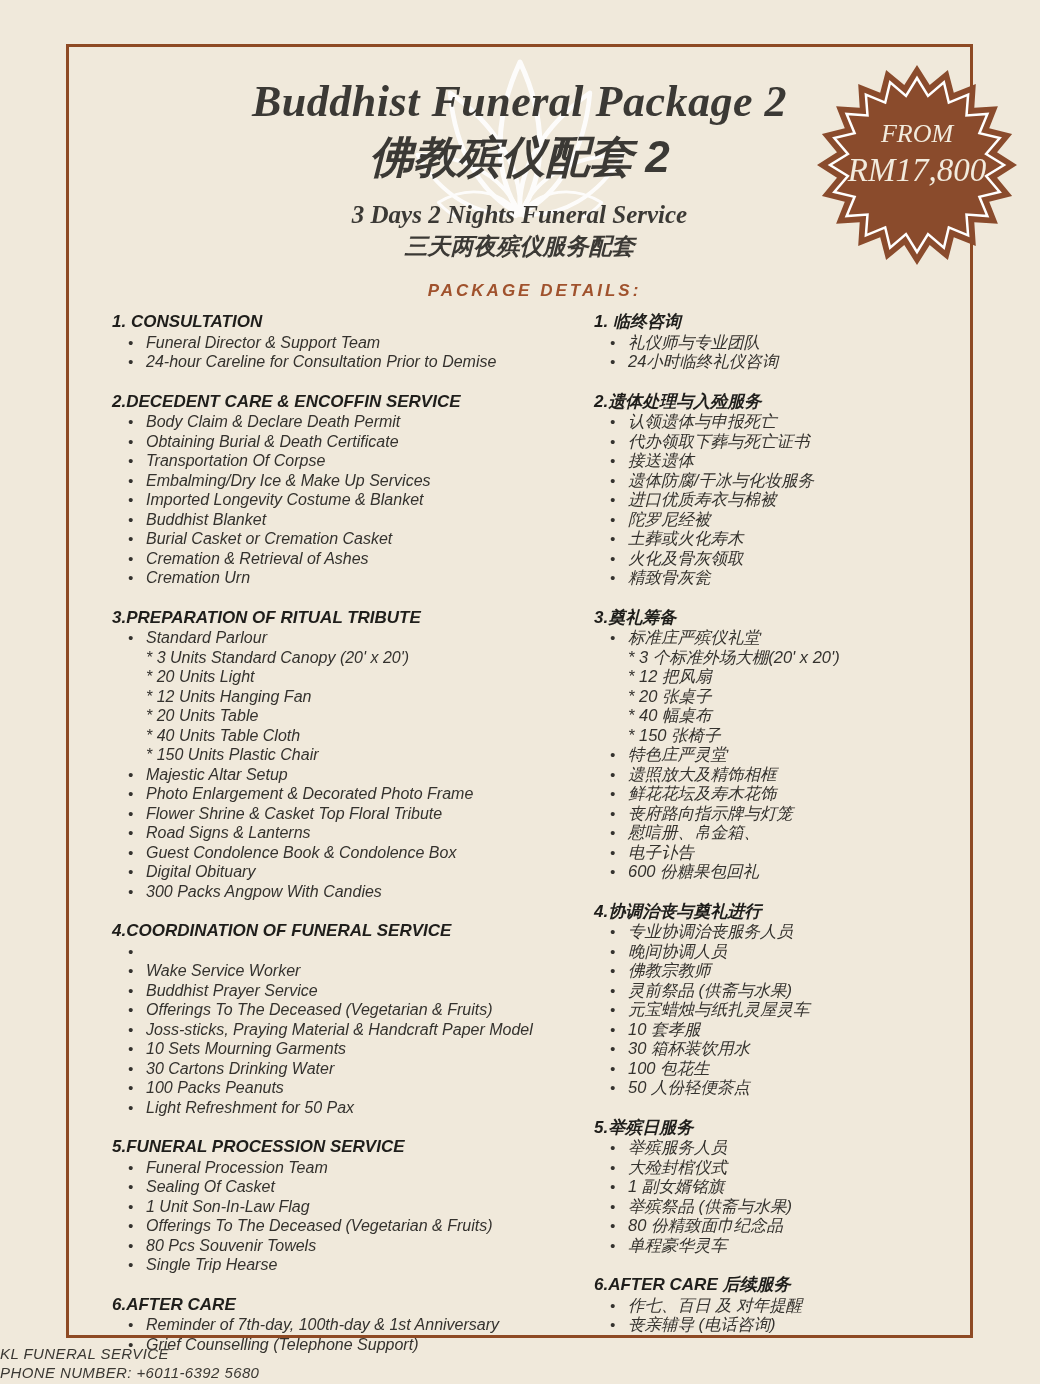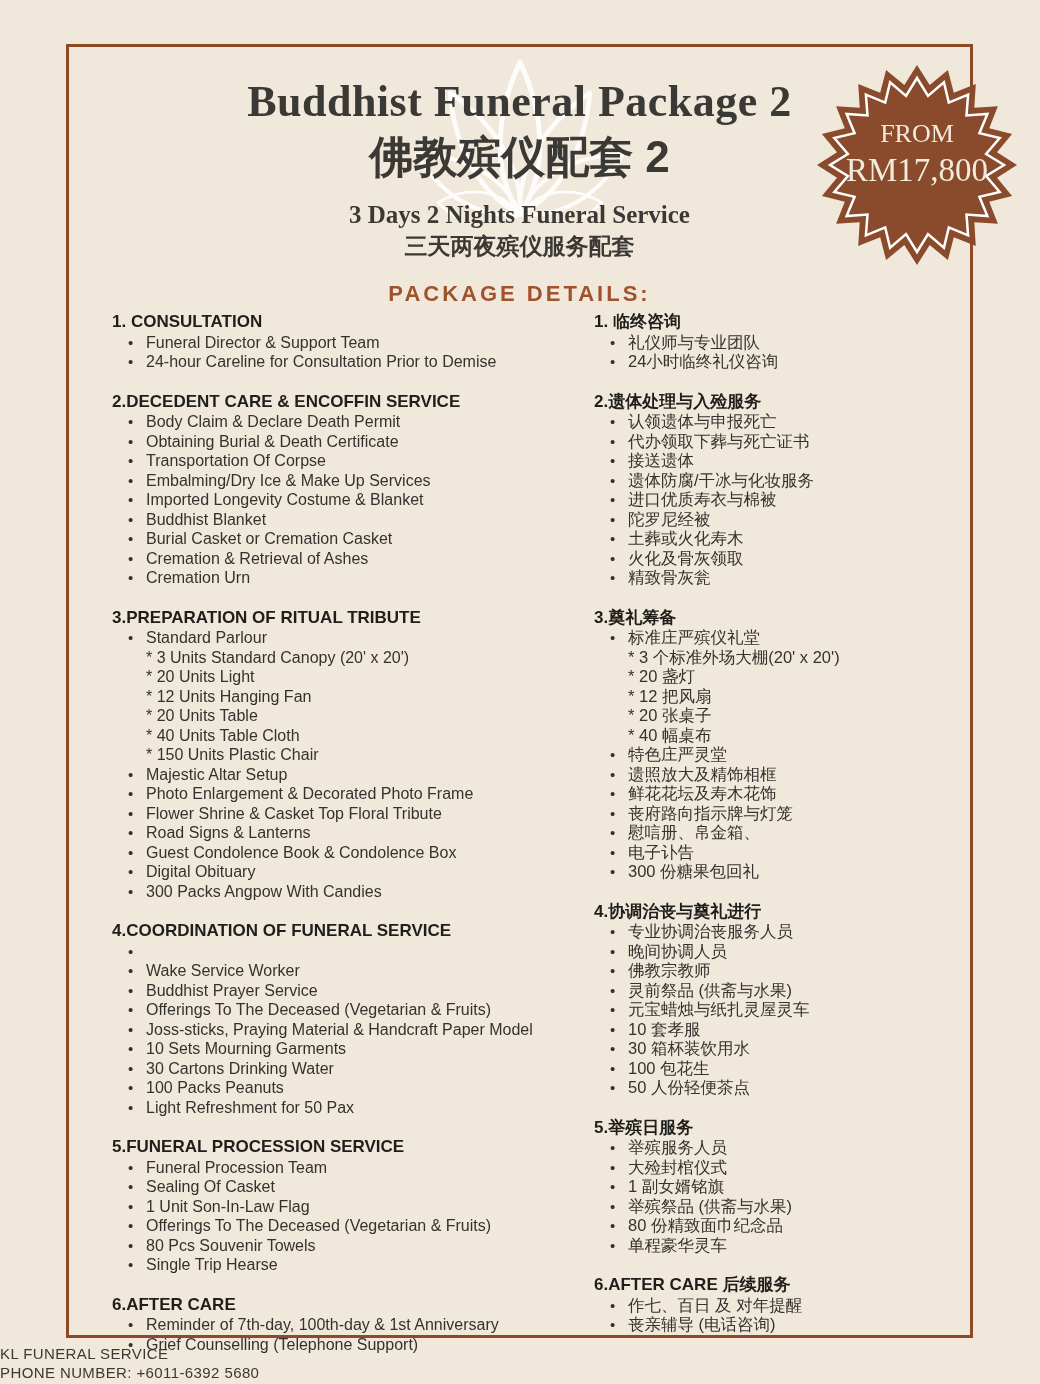--- a/index.html
+++ b/index.html
@@ -11,21 +11,21 @@
   .frame{
     position:absolute;left:66px;top:44px;width:907px;height:1294px;
     box-sizing:border-box;border:3px solid #8e4a24;z-index:1;
   }
   .lotus{position:absolute;left:396px;top:56px;z-index:0;opacity:.9;}
   .hdr{position:absolute;left:66px;width:907px;text-align:center;z-index:2;}
   .title-en{top:76px;font-family:"Liberation Serif","DejaVu Serif",serif;font-weight:700;font-size:44px;color:#3b3935;letter-spacing:.5px;}
   .title-zh{top:128px;font-weight:700;font-size:44px;color:#3b3935;}
   .sub-en{top:201px;font-family:"Liberation Serif","DejaVu Serif",serif;font-weight:700;font-size:25px;color:#3b3935;}
   .sub-zh{top:231px;font-weight:700;font-size:23px;color:#3b3935;}
-  .details{top:281px;font-weight:700;font-size:22px;letter-spacing:3px;color:#a0522d;}
+  .details{top:281px;font-weight:700;font-size:17px;letter-spacing:3px;color:#a0522d;padding-left:15px;}
   .badge{position:absolute;left:816px;top:64px;width:202px;height:202px;z-index:3;}
   .badge svg{position:absolute;left:0;top:0;}
   .badge-text{position:absolute;left:0;right:0;text-align:center;color:#f2ebdd;
     font-family:"Liberation Serif","DejaVu Serif",serif;}
   .badge-from{top:55px;font-size:26px;}
   .badge-price{top:88px;font-size:33px;}
   .col{position:absolute;top:312px;z-index:2;}
   .col-en{left:112px;width:485px;}
   .col-zh{left:594px;width:372px;}
   .section{margin-bottom:20px;}
@@ -33,21 +33,21 @@
   .item{display:flex;font-size:16px;line-height:19.5px;color:#34322e;white-space:nowrap;}
   .col-zh .item{font-size:16.5px;}
   .dot{flex:none;width:18px;margin-left:16px;font-size:15px;}
   .item.star .itxt{padding-left:34px;}
   .footer{position:absolute;left:0;top:1344px;width:1040px;z-index:2;
     font-size:15px;line-height:19px;letter-spacing:.4px;color:#3a3833;}
 </style>
 </head>
 <body>
 
-<div class="page" style="background: rgb(240, 233, 219);">
+<div class="page" style="background: rgb(240, 233, 219); font-style: italic;">
 
   <div class="frame" style="border-color: rgb(142, 74, 36);"></div>
 
   <svg class="lotus" width="248" height="162" viewBox="0 0 248 162">
     <g transform="translate(124,158)" fill="none" stroke="#ffffff" stroke-width="5" stroke-linejoin="round" stroke-linecap="round">
       <path d="M0,-152 C-26,-96 -27,-40 0,0 C27,-40 26,-96 0,-152 Z"></path>
       <path transform="rotate(-30) scale(0.92)" d="M0,-152 C-26,-96 -27,-40 0,0 C27,-40 26,-96 0,-152 Z"></path>
       <path transform="rotate(30) scale(0.92)" d="M0,-152 C-26,-96 -27,-40 0,0 C27,-40 26,-96 0,-152 Z"></path>
       <path transform="rotate(-60) scale(0.78)" d="M0,-152 C-30,-100 -32,-42 0,0 C32,-42 30,-100 0,-152 Z"></path>
       <path transform="rotate(60) scale(0.78)" d="M0,-152 C-30,-100 -32,-42 0,0 C32,-42 30,-100 0,-152 Z"></path>
@@ -307,31 +307,31 @@
         <div class="section">
           <div class="sec-title">3.奠礼筹备</div>
           <div class="item">
             <span class="dot">•</span>
             <span class="itxt">标准庄严殡仪礼堂</span>
           </div>
           <div class="item star">
             <span class="itxt">* 3 个标准外场大棚(20' x 20')</span>
           </div>
           <div class="item star">
-            <span class="itxt">* 20 盏灯</span>
-          </div>
-          <div class="item star">
             <span class="itxt">* 12 把风扇</span>
           </div>
           <div class="item star">
             <span class="itxt">* 20 张桌子</span>
           </div>
           <div class="item star">
             <span class="itxt">* 40 幅桌布</span>
           </div>
+          <div class="item star">
+            <span class="itxt">* 150 张椅子</span>
+          </div>
           <div class="item">
             <span class="dot">•</span>
             <span class="itxt">特色庄严灵堂</span>
           </div>
           <div class="item">
             <span class="dot">•</span>
             <span class="itxt">遗照放大及精饰相框</span>
           </div>
           <div class="item">
             <span class="dot">•</span>
@@ -344,21 +344,21 @@
           <div class="item">
             <span class="dot">•</span>
             <span class="itxt">慰唁册、帛金箱、</span>
           </div>
           <div class="item">
             <span class="dot">•</span>
             <span class="itxt">电子讣告</span>
           </div>
           <div class="item">
             <span class="dot">•</span>
-            <span class="itxt">300 份糖果包回礼</span>
+            <span class="itxt">600 份糖果包回礼</span>
           </div>
         </div>
         <div class="section">
           <div class="sec-title">4.协调治丧与奠礼进行</div>
           <div class="item">
             <span class="dot">•</span>
             <span class="itxt">专业协调治丧服务人员</span>
           </div>
           <div class="item">
             <span class="dot">•</span>

